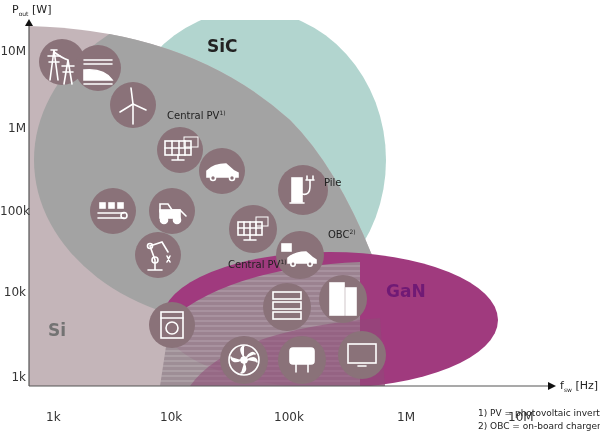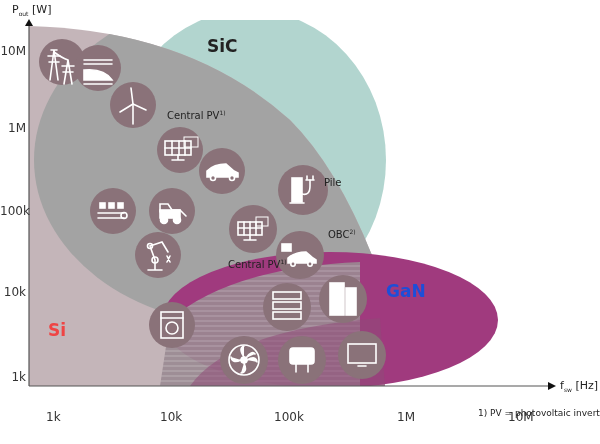--- a/index.html
+++ b/index.html
@@ -196,22 +196,23 @@
   <div class="lbl tick ytick" style="left:0;top:270px">10k</div>
   <div class="lbl tick ytick" style="left:0;top:355px">1k</div>
 
   <div class="lbl tick" style="left:46px;top:395px">1k</div>
   <div class="lbl tick" style="left:160px;top:395px">10k</div>
   <div class="lbl tick" style="left:274px;top:395px">100k</div>
   <div class="lbl tick" style="left:397px;top:395px">1M</div>
   <div class="lbl tick" style="left:508px;top:395px">10M</div>
 
   <div class="lbl region-label" style="left:207px;top:36px;color:#222">SiC</div>
-  <div class="lbl region-label" style="left:48px;top:320px;color:#ef4444">Si</div>
-  <div class="lbl region-label" style="left:386px;top:281px;color:#1d4ed8">GaN</div>
+  <div class="lbl region-label" style="left:48px;top:320px;color:#737373">Si</div>
+  <div class="lbl region-label" style="left:386px;top:281px;color:#701a75">GaN</div>
 
   <div class="lbl app-label" style="left:167px;top:109px"><span>Central PV</span><sup>1)</sup></div>
   <div class="lbl app-label" style="left:324px;top:177px">Pile</div>
   <div class="lbl app-label" style="left:328px;top:228px"><span>OBC</span><sup>2)</sup></div>
   <div class="lbl app-label" style="left:228px;top:258px"><span>Central PV</span><sup>1)</sup></div>
 
   <div class="lbl footnote" style="left:478px;top:408px">1) PV = photovoltaic inverter</div>
+  <div class="lbl footnote" style="left:478px;top:421px">2) OBC = on-board charger</div>
 </div>
 
 </body></html>

